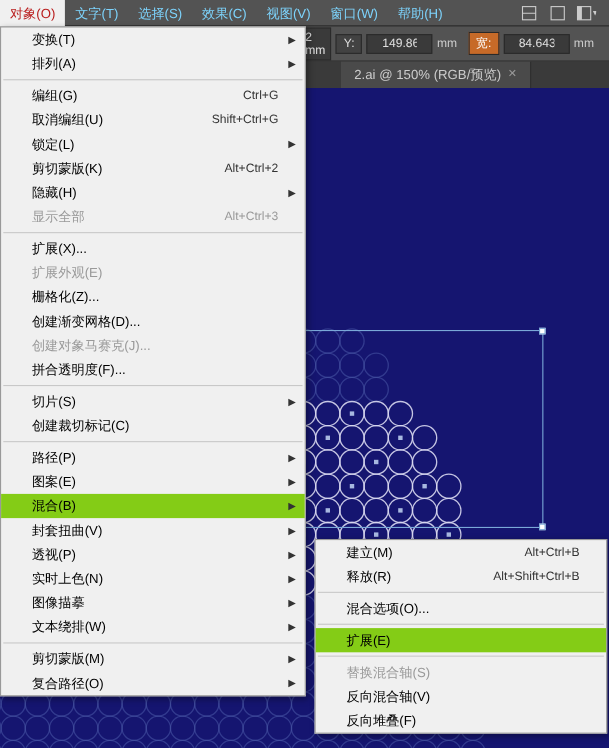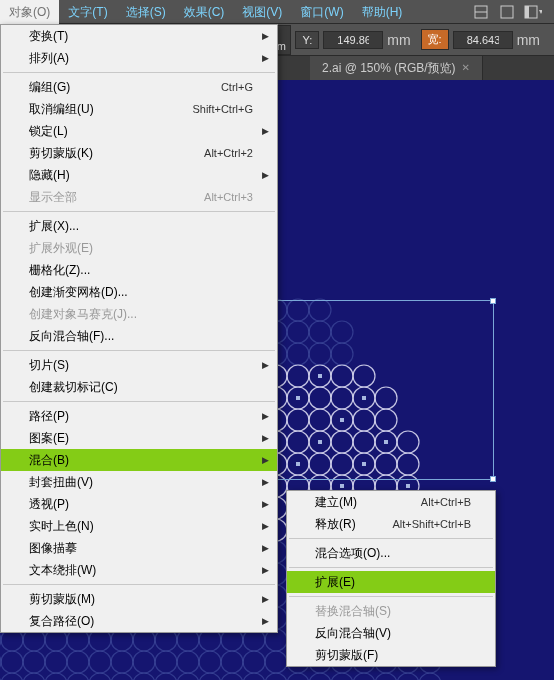--- a/index.html
+++ b/index.html
@@ -1,37 +1,37 @@
 <!DOCTYPE html>
 <html><head>
 <meta charset="utf-8">
 <style>
 *{margin:0;padding:0;box-sizing:border-box;font-family:"Microsoft YaHei",sans-serif;font-size:12px;user-select:none}
 body{width:554px;height:680px;background:#4a4a4a;overflow:hidden;position:relative}
 .menubar{height:24px;background:#535353;display:flex;align-items:center;border-bottom:1px solid #2a2a2a;position:relative;z-index:10}
 .menubar-item{padding:0 9px;height:24px;line-height:24px;color:#7dd3fc;cursor:default}
-.menubar-item.active{background:#f0f0f0;color:#737373}
+.menubar-item.active{background:#f0f0f0;color:#b91c1c}
 .menubar-right{margin-left:auto;display:flex;gap:8px;padding-right:12px;align-items:center}
 .tb-icon{width:18px;height:18px;display:flex;align-items:center;justify-content:center;color:#ccc}
 .control-bar{position:absolute;top:24px;left:0;right:0;height:32px;background:#535353;border-bottom:1px solid #2a2a2a;display:flex;align-items:center;padding:0 8px;gap:4px;z-index:1}
 .ctrl-label{background:#424242;color:#e0e0e0;padding:2px 6px;font-size:11px;border:1px solid #2a2a2a}
 .ctrl-label.orange{background:#c76a28;color:#fff}
 .ctrl-input{background:#3a3a3a;color:#e0e0e0;border:1px solid #2a2a2a;width:60px;padding:2px 13px;font-size:11px}
-.unit{color:#ccc;font-size:14px;margin-right:6px}
+.unit{color:#ccc;font-size:11px;margin-right:6px}
 .tab-bar{position:absolute;top:56px;left:0;right:0;height:24px;background:#3a3a3a;display:flex;align-items:center;z-index:1}
 .tab{padding:0 12px;height:24px;line-height:24px;color:#ccc;background:#4a4a4a;border-right:1px solid #2a2a2a;display:flex;align-items:center;gap:6px}
 .tab-close{color:#999;font-size:10px}
 .canvas{position:absolute;top:80px;left:0;right:0;bottom:0;background:#151570;z-index:0;overflow:hidden}
 .selection{position:absolute;top:220px;left:0;right:60px;height:180px;border:1px solid #7aa8d8}
 .sel-handle{position:absolute;width:6px;height:6px;background:#fff;border:1px solid #7aa8d8}
 .sel-h1{top:-3px;right:-3px}.sel-h2{bottom:-3px;right:-3px}
 .circles{position:absolute;top:130px;left:0;right:50px;bottom:0}
 .menu{position:absolute;background:#f0f0f0;border:1px solid #999;box-shadow:2px 2px 6px rgba(0,0,0,0.4);z-index:20}
 .menu-main{top:24px;left:0;width:278px}
-.menu-sub{top:490px;left:286px;width:210px}
+.menu-sub{top:490px;left:286px;width:266px}
 .menu-item{height:22px;display:flex;align-items:center;padding:0 24px 0 28px;color:#000;position:relative;cursor:default}
 .menu-item.disabled{color:#999}
 .menu-item.highlighted{background:#84cc16}
 .menu-shortcut{margin-left:auto;color:#333;font-size:11px}
 .menu-item.disabled .menu-shortcut{color:#999}
 .menu-arrow{position:absolute;right:8px;font-size:9px;color:#333}
 .menu-sep{height:1px;background:#c8c8c8;margin:3px 2px}
 </style>
 </head>
 <body>
@@ -556,21 +556,21 @@
     <div class="menu-item">
       <span>栅格化(Z)...</span>
     </div>
     <div class="menu-item">
       <span>创建渐变网格(D)...</span>
     </div>
     <div class="menu-item disabled">
       <span>创建对象马赛克(J)...</span>
     </div>
     <div class="menu-item">
-      <span>反向混合轴(F)...</span>
+      <span>拼合透明度(F)...</span>
     </div>
     <div class="menu-sep"></div>
     <div class="menu-item">
       <span>切片(S)</span>
       <span class="menu-arrow">▶</span>
     </div>
     <div class="menu-item">
       <span>创建裁切标记(C)</span>
     </div>
     <div class="menu-sep"></div>
@@ -634,15 +634,15 @@
       <span>扩展(E)</span>
     </div>
     <div class="menu-sep"></div>
     <div class="menu-item disabled">
       <span>替换混合轴(S)</span>
     </div>
     <div class="menu-item">
       <span>反向混合轴(V)</span>
     </div>
     <div class="menu-item">
-      <span>剪切蒙版(F)</span>
+      <span>反向堆叠(F)</span>
     </div>
   </div>
 
 </body></html>

